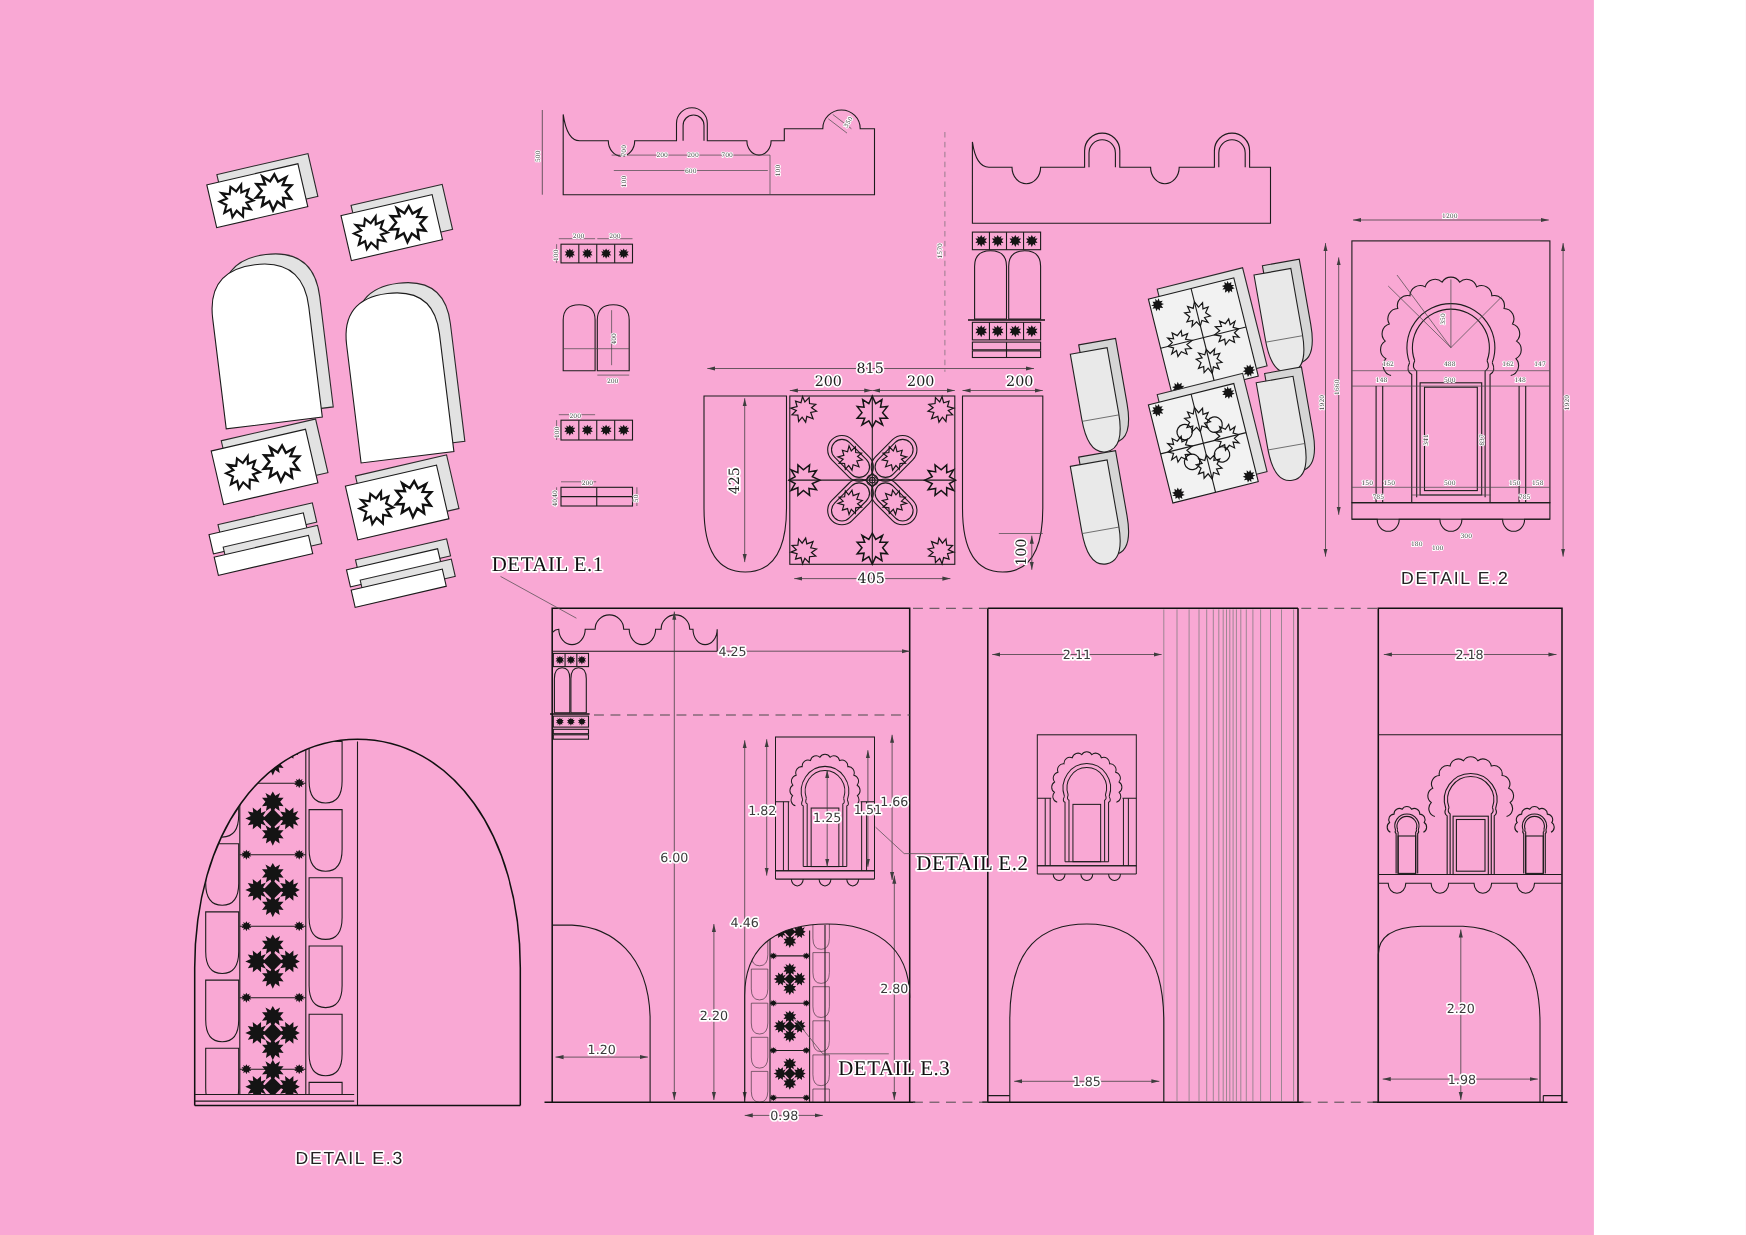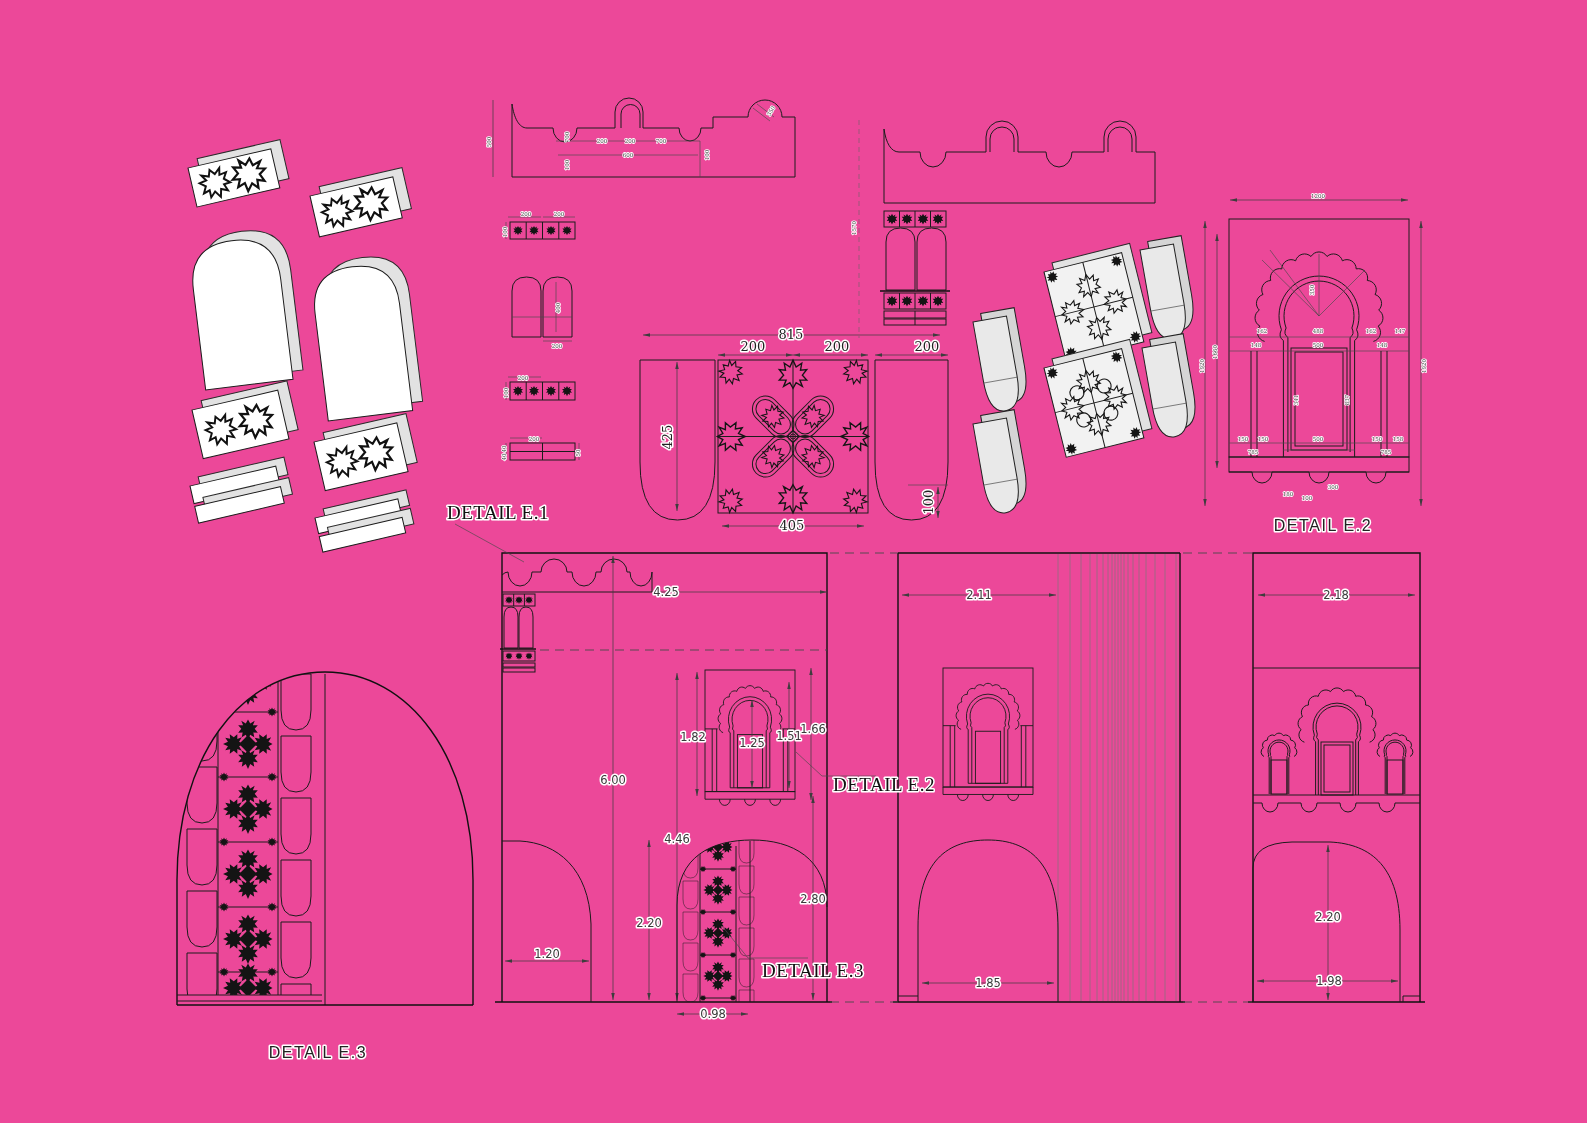--- a/index.html
+++ b/index.html
@@ -1,16 +1,16 @@
 <!DOCTYPE html>
 <html><head>
 <meta charset="utf-8">
 <style>
   html,body{margin:0;padding:0;background:#fff}
-  .sheet{position:relative;width:1587px;height:1123px;background:#ec4899;overflow:hidden}
+  .sheet{position:relative;width:1449px;height:1123px;background:#f9a8d4;overflow:hidden}
   svg{display:block}
   .ln{fill:none;stroke:#1c1c1c;stroke-width:1}
   .lnb{fill:none;stroke:#111;stroke-width:1.4}
   .thin{fill:none;stroke:#4a4a4a;stroke-width:0.65}
   .dim{stroke:#3d3d3d;stroke-width:0.7;fill:none}
   .dash{stroke:#4a4a4a;stroke-width:0.9;stroke-dasharray:9 6;fill:none}
   .dashthin{stroke:#666;stroke-width:0.6;stroke-dasharray:5 4;fill:none}
   .bk{fill:#e2e2e2;stroke:#2a2a2a;stroke-width:1}
   .fr{fill:#ffffff;stroke:#1c1c1c;stroke-width:1}
   .fr2{fill:#f2f2f2;stroke:#1c1c1c;stroke-width:1}

